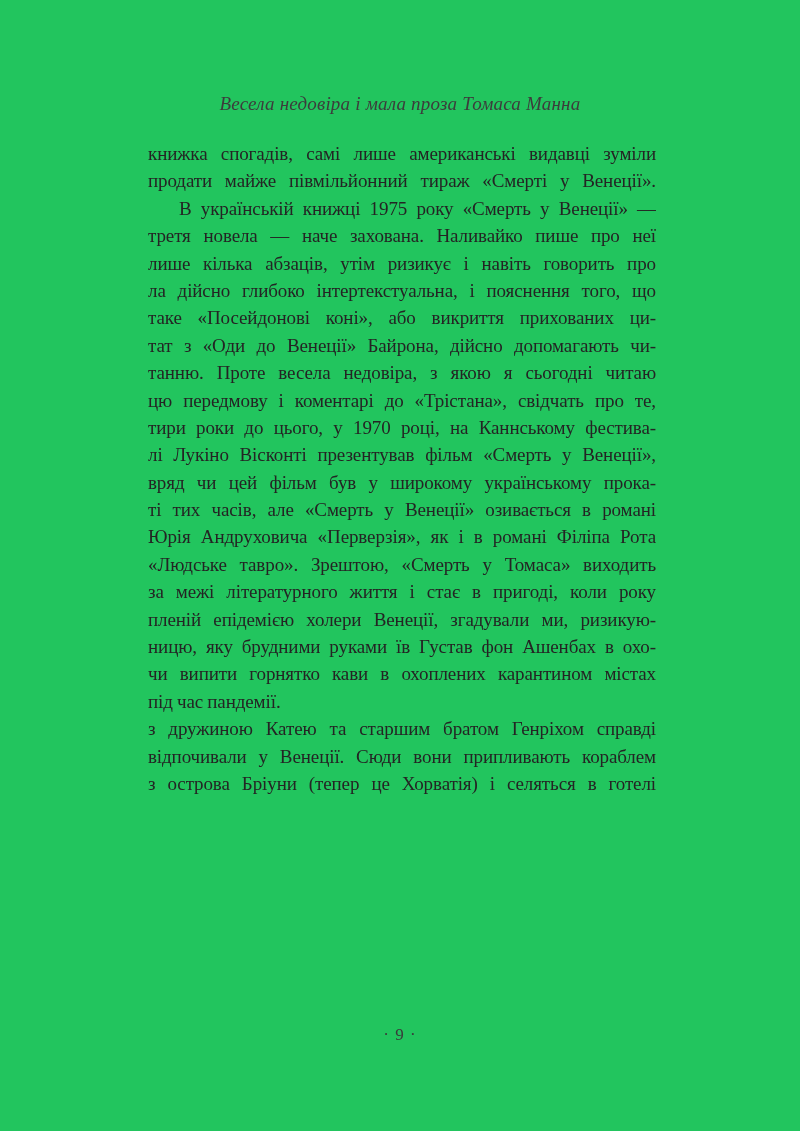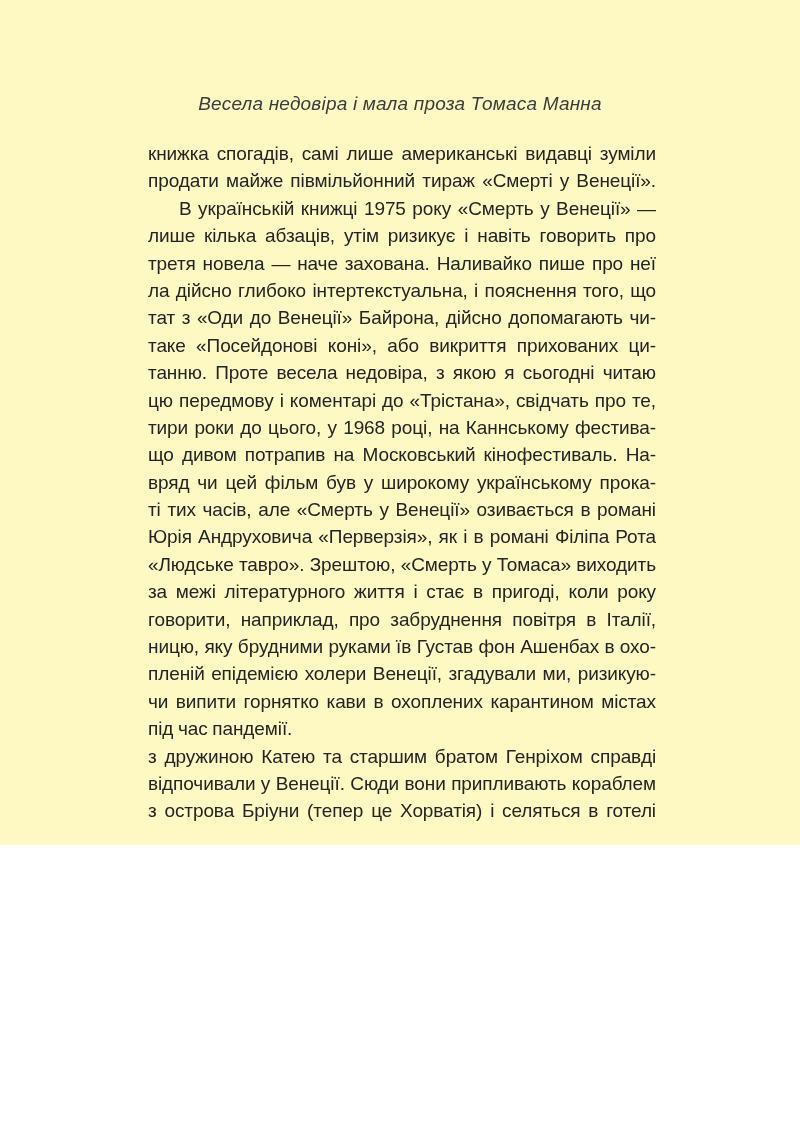--- a/index.html
+++ b/index.html
@@ -3,24 +3,24 @@
 <meta charset="utf-8">
 <style>
   html, body {
     margin: 0;
     padding: 0;
     background: #ffffff;
   }
   .page {
     position: relative;
     width: 800px;
-    height: 845px;
-    background: #fef9c3;
+    height: 1131px;
+    background: #22c55e;
     overflow: hidden;
-    font-family: Liberation Sans, sans-serif;
+    font-family: Liberation Serif, serif;
     color: #242424;
   }
   .running-header {
     position: absolute;
     top: 92px;
     left: 0;
     width: 100%;
     text-align: center;
     font-style: italic;
     font-size: 19px;
@@ -66,37 +66,36 @@
 </head>
 <body>
 
 <div class="page">
   <div class="running-header">Весела недовіра і мала проза Томаса Манна</div>
 
   <div class="text-block">
       <div class="text-line">книжка спогадів, самі лише американські видавці зуміли</div>
       <div class="text-line">продати майже півмільйонний тираж «Смерті у Венеції».</div>
       <div class="text-line indent">В українській книжці 1975 року «Смерть у Венеції» —</div>
+      <div class="text-line">третя новела — наче захована. Наливайко пише про неї</div>
       <div class="text-line">лише кілька абзаців, утім ризикує і навіть говорить про</div>
-      <div class="text-line">третя новела — наче захована. Наливайко пише про неї</div>
       <div class="text-line">ла дійсно глибоко інтертекстуальна, і пояснення того, що</div>
+      <div class="text-line">таке «Посейдонові коні», або викриття прихованих ци-</div>
       <div class="text-line">тат з «Оди до Венеції» Байрона, дійсно допомагають чи-</div>
-      <div class="text-line">таке «Посейдонові коні», або викриття прихованих ци-</div>
       <div class="text-line">танню. Проте весела недовіра, з якою я сьогодні читаю</div>
       <div class="text-line">цю передмову і коментарі до «Трістана», свідчать про те,</div>
-      <div class="text-line">тири роки до цього, у 1968 році, на Каннському фестива-</div>
-      <div class="text-line">що дивом потрапив на Московський кінофестиваль. На-</div>
+      <div class="text-line">тири роки до цього, у 1970 році, на Каннському фестива-</div>
+      <div class="text-line">лі Лукіно Вісконті презентував фільм «Смерть у Венеції»,</div>
       <div class="text-line">вряд чи цей фільм був у широкому українському прока-</div>
       <div class="text-line">ті тих часів, але «Смерть у Венеції» озивається в романі</div>
       <div class="text-line">Юрія Андруховича «Перверзія», як і в романі Філіпа Рота</div>
       <div class="text-line">«Людське тавро». Зрештою, «Смерть у Томаса» виходить</div>
       <div class="text-line">за межі літературного життя і стає в пригоді, коли року</div>
-      <div class="text-line">говорити, наприклад, про забруднення повітря в Італії,</div>
+      <div class="text-line">пленій епідемією холери Венеції, згадували ми, ризикую-</div>
       <div class="text-line">ницю, яку брудними руками їв Густав фон Ашенбах в охо-</div>
-      <div class="text-line">пленій епідемією холери Венеції, згадували ми, ризикую-</div>
       <div class="text-line">чи випити горнятко кави в охоплених карантином містах</div>
       <div class="text-line short-last">під час пандемії.</div>
       <div class="text-line">з дружиною Катею та старшим братом Генріхом справді</div>
       <div class="text-line">відпочивали у Венеції. Сюди вони припливають кораблем</div>
       <div class="text-line">з острова Бріуни (тепер це Хорватія) і селяться в готелі</div>
     </div>
 
   <div class="page-number">· 9 ·</div>
 </div>
 

